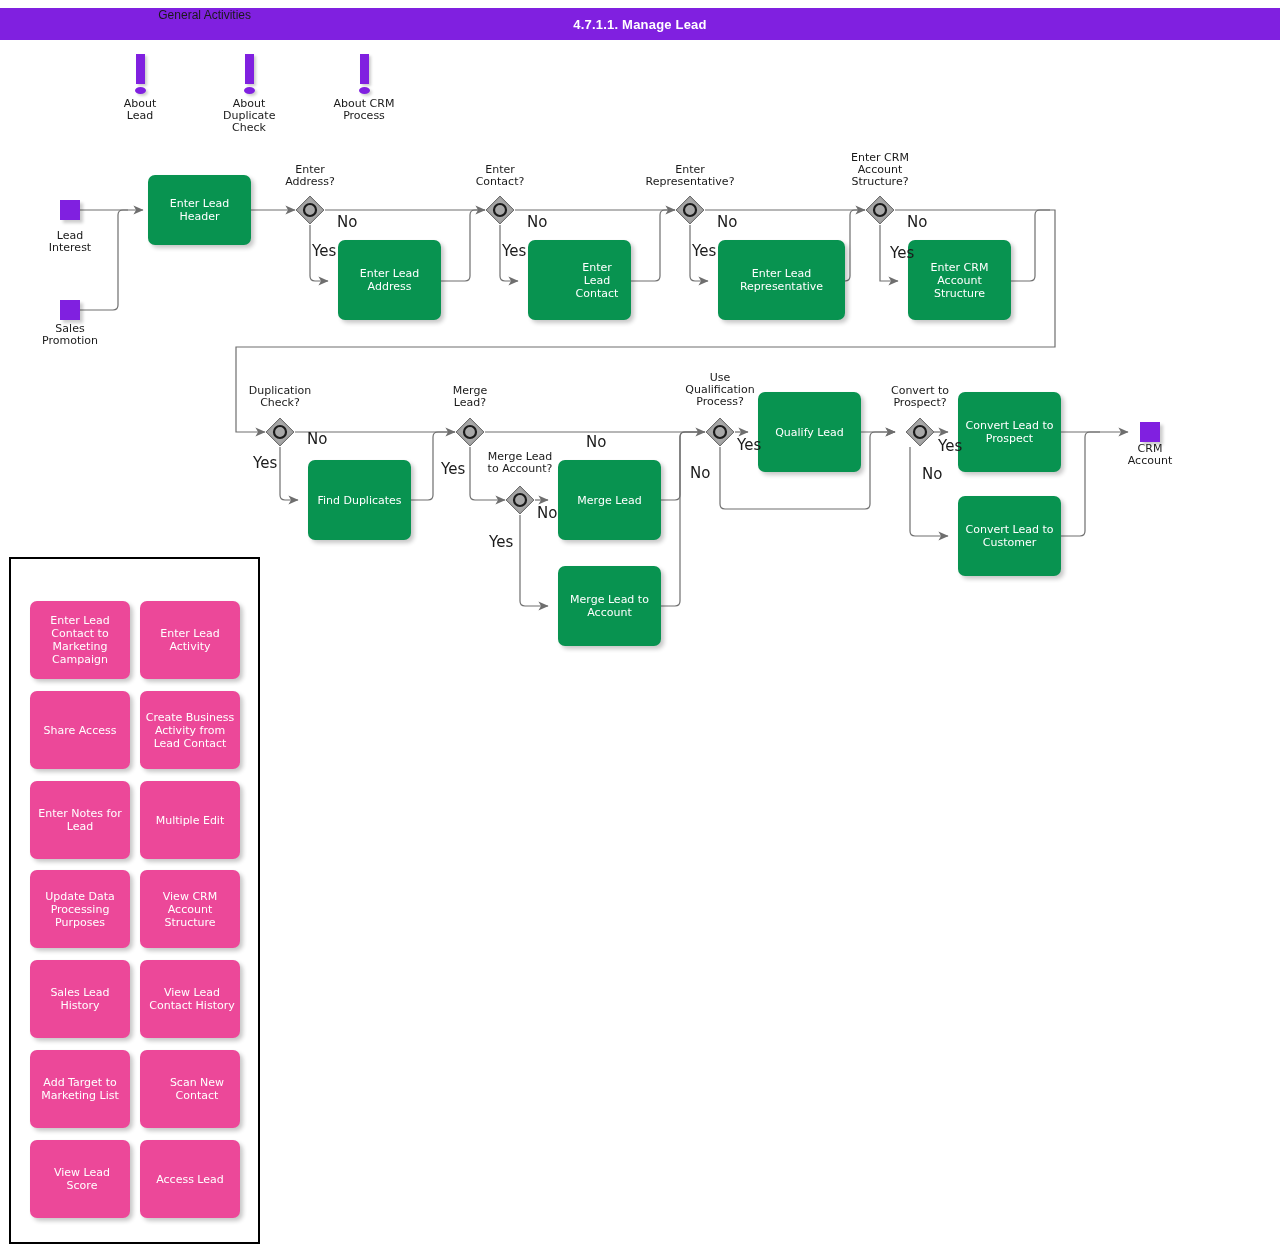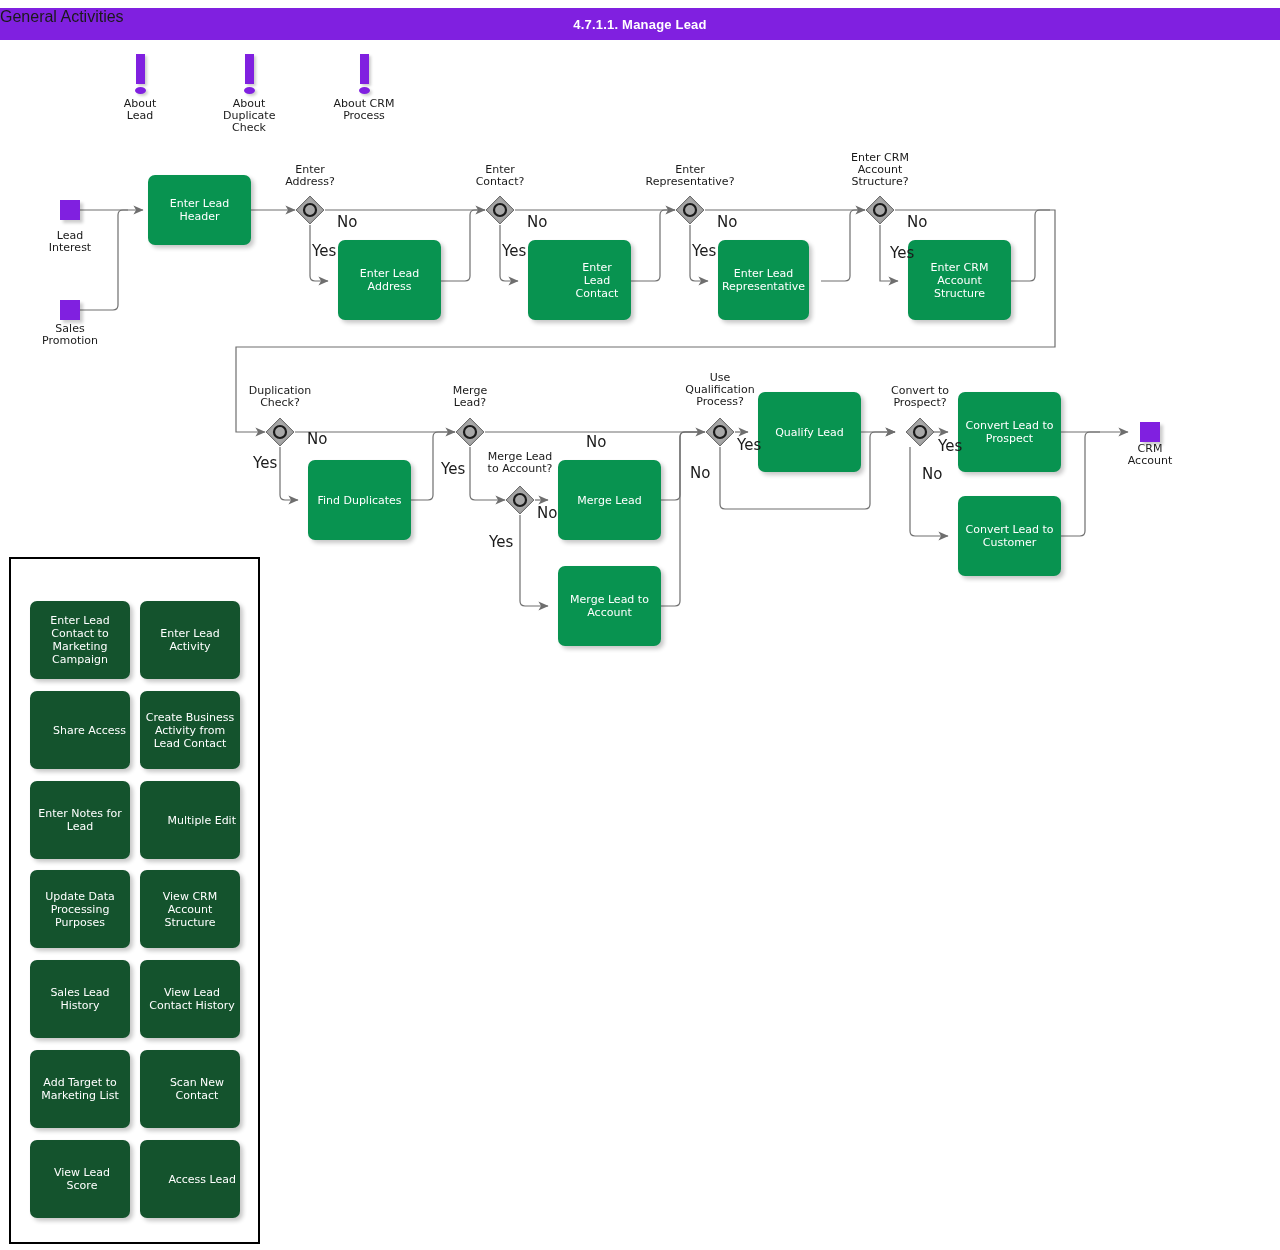--- a/index.html
+++ b/index.html
@@ -68,30 +68,30 @@
     margin-top:4px;text-align:center;
     font-family:"DejaVu Sans",sans-serif;
     font-size:11px;line-height:12px;color:#1a1a1a;white-space:pre-line;
   }
 
   #genbox{
     position:absolute;left:9px;top:557px;width:251px;height:687px;
     border:2px solid #000000;background:#ffffff;box-sizing:border-box;
   }
   #gentitle{
-    position:absolute;left:0;top:8px;width:251px;text-align:left;
-    font-family:"Liberation Sans",sans-serif;font-size:16px;color:#1a1a1a;
+    position:absolute;left:0;top:8px;width:251px;text-align:right;
+    font-family:"Liberation Sans",sans-serif;font-size:12px;color:#1a1a1a;
   }
   .gcell{
     position:absolute;width:100px;height:78px;
-    background:#14532d;border-radius:7px;
+    background:#ec4899;border-radius:7px;
     box-shadow:3px 3px 4px rgba(0,0,0,.22);
     color:#ffffff;font-family:"DejaVu Sans",sans-serif;
     font-size:11px;line-height:13px;
-    display:flex;align-items:center;justify-content:flex-end;text-align:center;
+    display:flex;align-items:center;justify-content:center;text-align:center;
     padding:2px 4px;box-sizing:border-box;
   }
 </style>
 </head>
 <body>
 
 <div id="titlebar">
   <span>4.7.1.1. Manage Lead</span>
 </div>
 
@@ -200,21 +200,21 @@
 Header</span>
   </div>
 <div class="task" style="left:338px;top:240px;width:103px;height:80px;">
     <span>Enter Lead
 Address</span>
   </div>
 <div class="task" style="left:528px;top:240px;width:103px;height:80px;padding-left:40px;">
     <span>Enter Lead
 Contact</span>
   </div>
-<div class="task" style="left:718px;top:240px;width:91px;height:80px;">
+<div class="task" style="left:718px;top:240px;width:127px;height:80px;">
     <span>Enter Lead
 Representative</span>
   </div>
 <div class="task" style="left:908px;top:240px;width:103px;height:80px;">
     <span>Enter CRM
 Account
 Structure</span>
   </div>
 
 <div class="task" style="left:308px;top:460px;width:103px;height:80px;">

